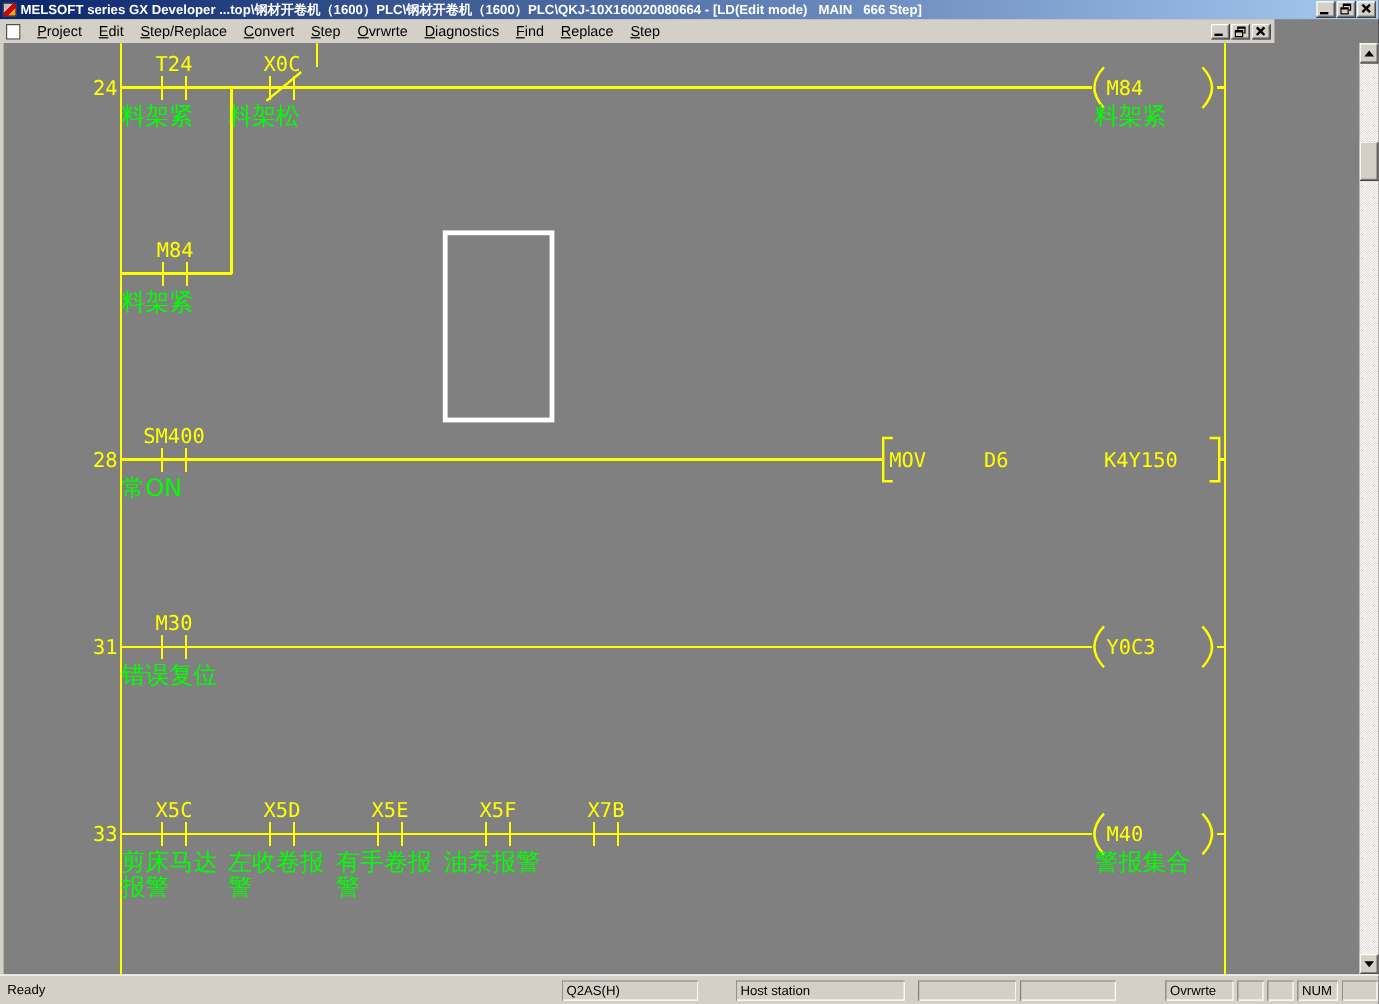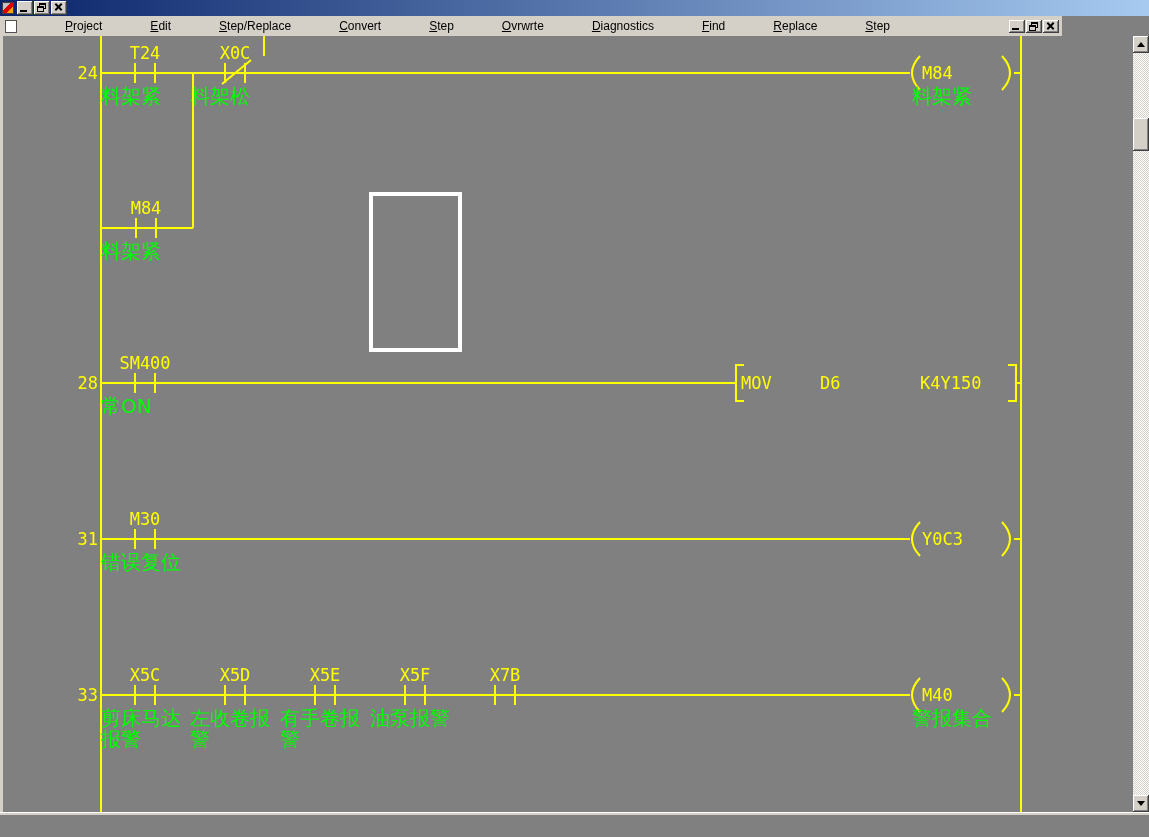--- a/index.html
+++ b/index.html
@@ -16,21 +16,21 @@
   .btn3d{width:16px;height:14px;background:#d4d0c8;position:relative;
     box-shadow:inset -1px -1px #404040,inset 1px 1px #fff,inset -2px -2px #808080,inset 2px 2px #d4d0c8;}
   .winbtns.small .btn3d{height:13px;}
   .g-min{position:absolute;left:3px;bottom:3px;width:7px;height:2px;background:#000;}
   .g-res1{position:absolute;left:5px;top:2px;width:7px;height:6px;border:1px solid #000;border-top-width:2px;background:#d4d0c8;box-sizing:border-box;}
   .g-res2{position:absolute;left:3px;top:5px;width:7px;height:6px;border:1px solid #000;border-top-width:2px;background:#d4d0c8;box-sizing:border-box;}
   .g-x1,.g-x2{position:absolute;left:3px;top:5px;width:9px;height:2px;background:#000;}
   .g-x1{transform:rotate(45deg);} .g-x2{transform:rotate(-45deg);}
   
   .menubar{position:absolute;left:0;top:16px;width:1062px;height:20px;background:#d4d0c8;
-    display:flex;align-items:center;gap:34px;}
+    display:flex;align-items:center;}
   .doc-icon{width:12px;height:13px;margin:0 7px 0 5px;background:#fff;border:1px solid #505050;box-sizing:border-box;}
   .menu-item{font-size:12px;color:#000;padding:1px 7px;display:inline-block;}
   .menu-item::first-letter{text-decoration:underline;}
   .menubar .winbtns{margin-left:auto;margin-right:3px;}
   
   .ladder{position:absolute;left:0;top:36px;background:#808080;}
   .frame-strip{position:absolute;left:0;top:36px;width:3px;height:776px;background:#d4d0c8;}
   .wire{stroke:var(--wire,#ffff00);stroke-width:2;shape-rendering:crispEdges;}
   .wired{stroke:var(--wire,#ffff00);stroke-width:2;}
   .wirep{stroke:var(--wire,#ffff00);stroke-width:2;fill:none;}
@@ -58,20 +58,21 @@
   .sb-cell{position:absolute;top:2px;height:17px;box-shadow:inset 1px 1px #808080,inset -1px -1px #fff;
     padding:3px 0 0 4px;box-sizing:border-box;overflow:hidden;white-space:nowrap;}
 </style>
 </head>
 <body>
 
 <div class="app">
 
   <div class="titlebar">
     <div class="app-icon"></div>
+    <div class="title-text">MELSOFT series GX Developer ...top\钢材开卷机（1600）PLC\钢材开卷机（1600）PLC\QKJ-10X160020080664 - [LD(Edit mode)   MAIN   666 Step]</div>
     <div class="winbtns">
       <div class="btn3d">
           <span class="g-min"></span>
         </div>
       <div class="btn3d">
           <span class="g-res1"></span>
           <span class="g-res2"></span>
         </div>
       <div class="btn3d">
           <span class="g-x1"></span>
@@ -200,14 +201,26 @@
     <div class="sb-btn sb-up">
         <span class="tri-up"></span>
       </div>
     <div class="sb-thumb"></div>
     <div class="sb-btn sb-down">
         <span class="tri-down"></span>
       </div>
   </div>
 
   <div class="sb-sep"></div>
+  <div class="statusbar">
+    <span class="sb-ready">Ready</span>
+    <span class="sb-cell" style="left:468px;width:114px;">Q2AS(H)</span>
+    <span class="sb-cell" style="left:613px;width:141px;">Host station</span>
+    <span class="sb-cell" style="left:765px;width:82px;"></span>
+    <span class="sb-cell" style="left:850px;width:80px;"></span>
+    <span class="sb-cell" style="left:971px;width:57px;">Ovrwrte</span>
+    <span class="sb-cell" style="left:1031px;width:22px;"></span>
+    <span class="sb-cell" style="left:1056px;width:22px;"></span>
+    <span class="sb-cell" style="left:1081px;width:34px;">NUM</span>
+    <span class="sb-cell" style="left:1118px;width:30px;"></span>
+  </div>
 
 </div>
 
 </body></html>

